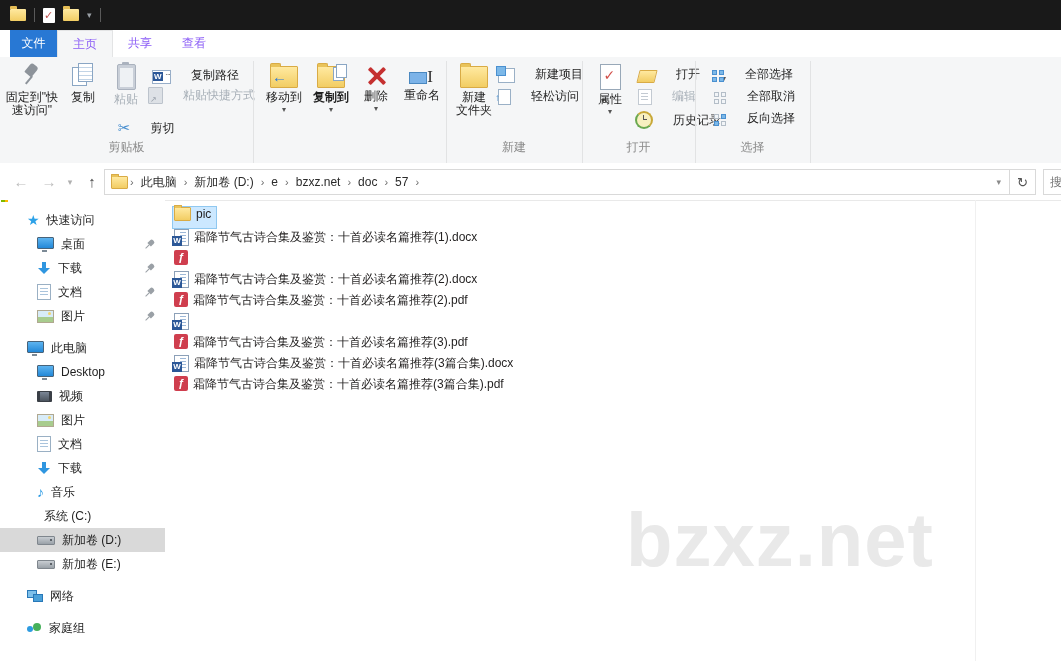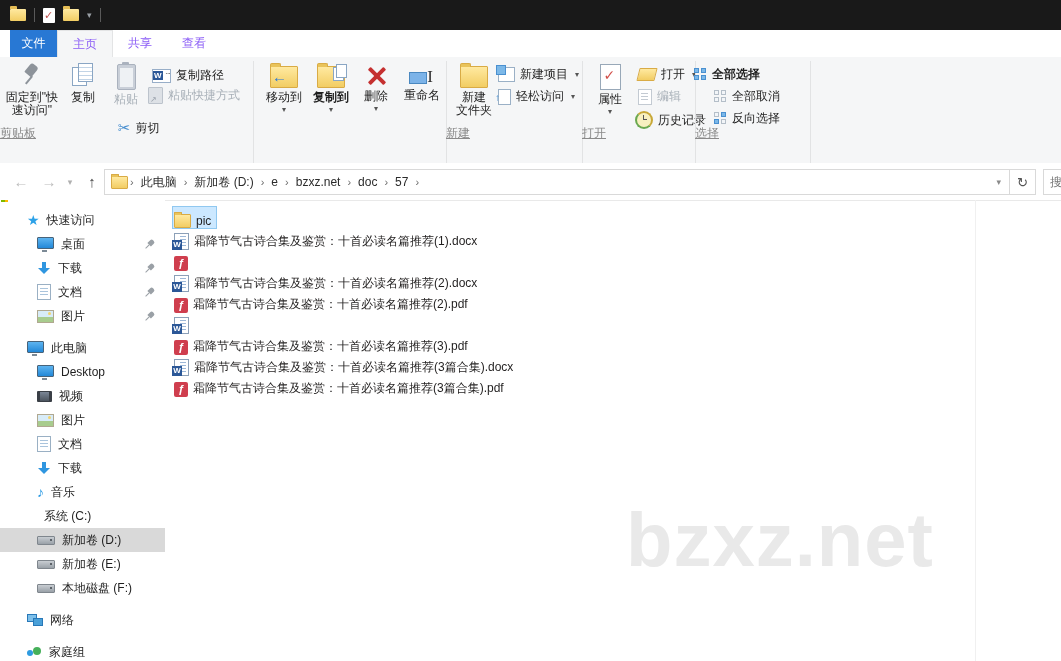--- a/index.html
+++ b/index.html
@@ -16,24 +16,24 @@
   .qat-doc::before{content:"✓";position:absolute;left:1px;top:1px;color:#c0504d;font-weight:bold;font-size:11px;line-height:13px;}
   .qat-caret{color:#9aa0a6;font-size:9px;}
   
   .tabrow{position:absolute;top:30px;left:0;right:0;height:27px;background:#fff;display:flex;align-items:stretch;}
   .tab-file{margin-left:10px;width:47px;background:#2878d4;color:#fff;display:flex;align-items:center;justify-content:center;}
   .tab{padding:0 15px;display:flex;align-items:center;color:#8b5cf6;}
   .tab.active{background:#f5f6f7;border:1px solid #e3e4e5;border-bottom:none;}
   
   .ribbon{position:absolute;top:57px;left:0;right:0;height:106px;background:#f5f6f7;border-bottom:1px solid #d9dadb;}
   .rdiv{position:absolute;top:4px;height:132px;width:1px;background:#e2e3e4;}
-  .grp-label{position:absolute;bottom:21px;color:#8a8a8a;text-decoration:underline;}
+  .grp-label{position:absolute;bottom:7px;text-align:center;color:#8a8a8a;}
   .rb-big{position:absolute;display:flex;flex-direction:column;align-items:center;gap:3px;
           text-align:center;line-height:13px;white-space:pre-line;}
-  .rb-small{position:absolute;display:flex;align-items:center;gap:5px;white-space:nowrap;}
+  .rb-small{position:absolute;display:flex;align-items:flex-end;gap:20px;white-space:nowrap;}
   .caret-b::after{content:"▾";display:block;font-size:8px;line-height:5px;color:#555;}
   .caret-r::after{content:"▾";font-size:8px;color:#555;margin-left:2px;}
   .disabled{color:#a8b0b8;}
   .ri-pin{position:relative;width:22px;height:26px;}
   .ri-pin::before{content:"";position:absolute;left:6px;top:2px;width:9px;height:12px;background:#8d939a;border-radius:3px 3px 1px 1px;transform:rotate(40deg);}
   .ri-pin::after{content:"";position:absolute;left:7px;top:13px;width:2px;height:10px;background:#8d939a;transform:rotate(40deg);}
   .ri-copy{position:relative;width:22px;height:26px;}
   .ri-copy::before{content:"";position:absolute;left:0;top:5px;width:13px;height:17px;background:#fff;border:1px solid #8aa6c4;}
   .ri-copy::after{content:"";position:absolute;left:6px;top:1px;width:13px;height:17px;border:1px solid #8aa6c4;
         background:repeating-linear-gradient(#fff 0 3px,#c2d4e6 3px 4px);}
@@ -120,21 +120,21 @@
   .ico-network::before{content:"";position:absolute;left:0;top:0;width:8px;height:6px;background:#7ec0ea;border:1px solid #2878b8;}
   .ico-network::after{content:"";position:absolute;right:0;bottom:0;width:8px;height:6px;background:#4aa0d8;border:1px solid #2878b8;}
   .ico-homegroup{position:relative;width:15px;height:12px;}
   .ico-homegroup::before{content:"";position:absolute;left:0;top:4px;width:6px;height:6px;border-radius:50%;background:#2e9be0;}
   .ico-homegroup::after{content:"";position:absolute;left:6px;top:1px;width:8px;height:8px;border-radius:50%;background:#46b05a;}
   .ico-pin{position:relative;width:11px;height:11px;transform:rotate(45deg);flex:none;}
   .ico-pin::before{content:"";position:absolute;left:3px;top:0;width:5px;height:6px;background:#9aa0a6;border-radius:2px 2px 0 0;}
   .ico-pin::after{content:"";position:absolute;left:5px;top:6px;width:1px;height:5px;background:#9aa0a6;}
   
   .files{position:absolute;top:206px;left:172px;width:640px;}
-  .file-row{height:21px;display:flex;align-items:flex-end;gap:5px;width:max-content;padding:0 6px 0 2px;}
+  .file-row{height:21px;display:flex;align-items:flex-start;gap:5px;width:max-content;padding:0 6px 0 2px;}
   .file-row.selected{background:#cce8ff;border:1px solid #90c8f0;padding:0 5px 0 1px;}
   .file-name{white-space:nowrap;color:#211f1f;}
   .ico-folder{width:15px;height:12px;background:linear-gradient(#ffe9a0,#f2cd63);border:1px solid #d9ab45;border-radius:1px;position:relative;flex:none;}
   .ico-folder::before{content:"";position:absolute;top:-3px;left:-1px;width:6px;height:2px;background:#e9c35a;border:1px solid #d9ab45;border-bottom:none;border-radius:1px 1px 0 0;}
   .ico-docx{width:13px;height:15px;background:#fff;border:1px solid #8ca0b8;position:relative;flex:none;}
   .ico-docx::before{content:"";position:absolute;top:2px;right:2px;left:5px;height:10px;
         background:repeating-linear-gradient(#9db8d8 0 1px,transparent 1px 3px);}
   .ico-docx::after{content:"W";position:absolute;left:-3px;bottom:-1px;width:10px;height:10px;background:#2b5797;color:#fff;font-size:8px;font-weight:bold;line-height:10px;text-align:center;}
   .ico-pdf{width:14px;height:15px;background:#cf3e4e;border-radius:2px;color:#fff;font-style:italic;font-weight:bold;font-size:11px;line-height:14px;text-align:center;flex:none;}
   .ico-pdf::before{content:"ƒ";}
@@ -239,21 +239,21 @@
       <span class="ri-edit"></span>
       <span>编辑</span>
     </div>
     <div class="rb-small" style="left:635px;top:54px;">
       <span class="ri-history"></span>
       <span>历史记录</span>
     </div>
     <div class="grp-label" style="left:582px;width:113px;">打开</div>
     <div class="rdiv" style="left:695px;"></div>
 
-    <div class="rb-small" style="left:694px;top:9px;font-weight:bold;">
+    <div class="rb-small" style="left:712px;top:9px;">
       <span class="ri-grid">
           <i class="tl f"></i>
           <i class="tr f"></i>
           <i class="bl f"></i>
           <i class="br f"></i>
         </span>
       <span>全部选择</span>
     </div>
     <div class="rb-small" style="left:714px;top:31px;">
       <span class="ri-grid">
@@ -367,24 +367,20 @@
         <span>系统 (C:)</span>
       </div>
       <div class="side-row side-item selected">
         <span class="sico ico-drive"></span>
         <span>新加卷 (D:)</span>
       </div>
       <div class="side-row side-item">
         <span class="sico ico-drive"></span>
         <span>新加卷 (E:)</span>
       </div>
-      <div class="side-row side-item">
-        <span class="sico ico-drive"></span>
-        <span>本地磁盘 (F:)</span>
-      </div>
       <div class="side-row side-head">
         <span class="sico ico-network"></span>
         <span>网络</span>
       </div>
       <div class="side-row side-head">
         <span class="sico ico-homegroup"></span>
         <span>家庭组</span>
       </div>
     </div>
 

